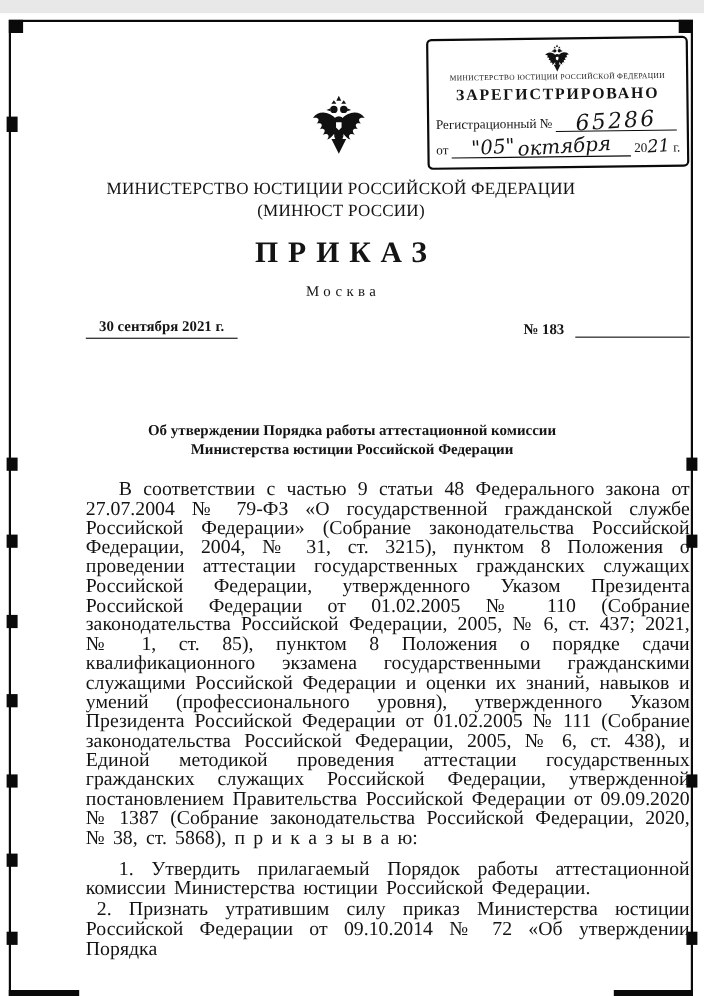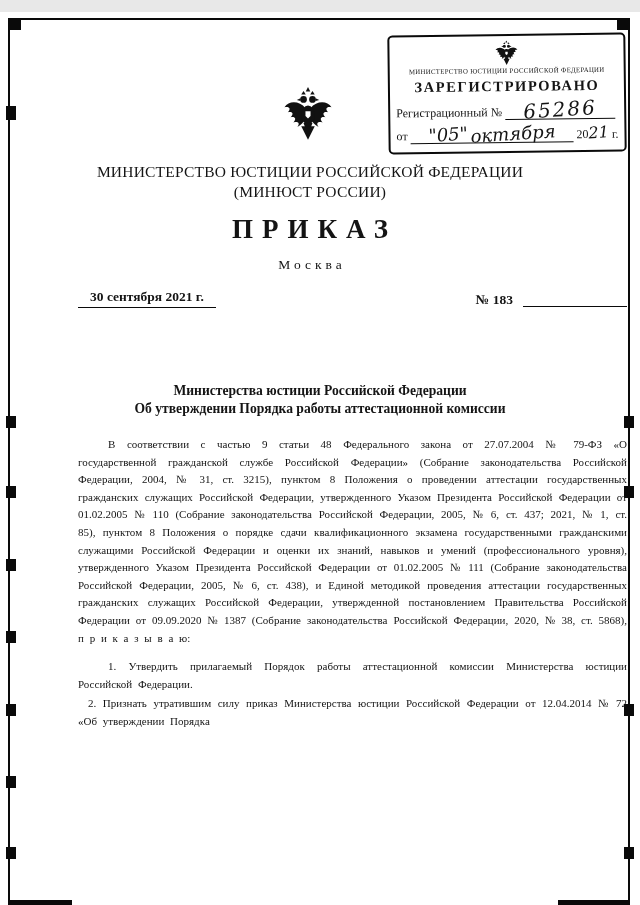--- a/index.html
+++ b/index.html
@@ -72,21 +72,21 @@
   .num-right { display:flex; align-items:flex-start; gap:10px; }
   .fill-line { width:104px; border-bottom:1.5px solid #0a0a0a; height:14px; }
 
   .subject {
     position:absolute; left:70px; top:370px; width:500px; text-align:center;
     font-weight:bold; font-size:13.6px; line-height:1.35;
   }
 
   .bodytext {
     position:absolute; left:78px; top:424px; width:549px;
-    font-size:11px; line-height:17.6px; text-align:justify; word-spacing:3px;
+    font-size:18px; line-height:17.6px; text-align:justify; word-spacing:3px;
   }
   .bodytext p { margin:0; }
   .bodytext .p1 { text-indent:30px; margin-bottom:11px; }
   .bodytext .p2 { text-indent:30px; margin-bottom:2px; }
   .bodytext .p3 { text-indent:10px; }
   .defs { position:absolute; width:0; height:0; overflow:hidden; }
 </style>
 </head>
 <body>
 
@@ -174,23 +174,23 @@
 
   <div class="dateline">
     <span class="date-left">30 сентября 2021 г.</span>
     <span class="num-right">
       <span>№ 183</span>
       <span class="fill-line"></span>
     </span>
   </div>
 
   <div class="subject">
+    <div>Об утверждении Порядка работы аттестационной комиссии</div>
     <div>Министерства юстиции Российской Федерации</div>
-    <div>Об утверждении Порядка работы аттестационной комиссии</div>
   </div>
 
   <div class="bodytext">
     <p class="p1">В соответствии с частью 9 статьи 48 Федерального закона от 27.07.2004 № 79-ФЗ «О государственной гражданской службе Российской Федерации» (Собрание законодательства Российской Федерации, 2004, № 31, ст. 3215), пунктом 8 Положения о проведении аттестации государственных гражданских служащих Российской Федерации, утвержденного Указом Президента Российской Федерации от 01.02.2005 № 110 (Собрание законодательства Российской Федерации, 2005, № 6, ст. 437; 2021, № 1, ст. 85), пунктом 8 Положения о порядке сдачи квалификационного экзамена государственными гражданскими служащими Российской Федерации и оценки их знаний, навыков и умений (профессионального уровня), утвержденного Указом Президента Российской Федерации от 01.02.2005 № 111 (Собрание законодательства Российской Федерации, 2005, № 6, ст. 438), и Единой методикой проведения аттестации государственных гражданских служащих Российской Федерации, утвержденной постановлением Правительства Российской Федерации от 09.09.2020 № 1387 (Собрание законодательства Российской Федерации, 2020, № 38, ст. 5868), п р и к а з ы в а ю:</p>
     <p class="p2">1. Утвердить прилагаемый Порядок работы аттестационной комиссии Министерства юстиции Российской Федерации.</p>
-    <p class="p3">2. Признать утратившим силу приказ Министерства юстиции Российской Федерации от 12.04.2014 № 72 «Об утверждении Порядка</p>
+    <p class="p3">2. Признать утратившим силу приказ Министерства юстиции Российской Федерации от 09.10.2014 № 72 «Об утверждении Порядка</p>
   </div>
 
 </div>
 
 </body></html>

